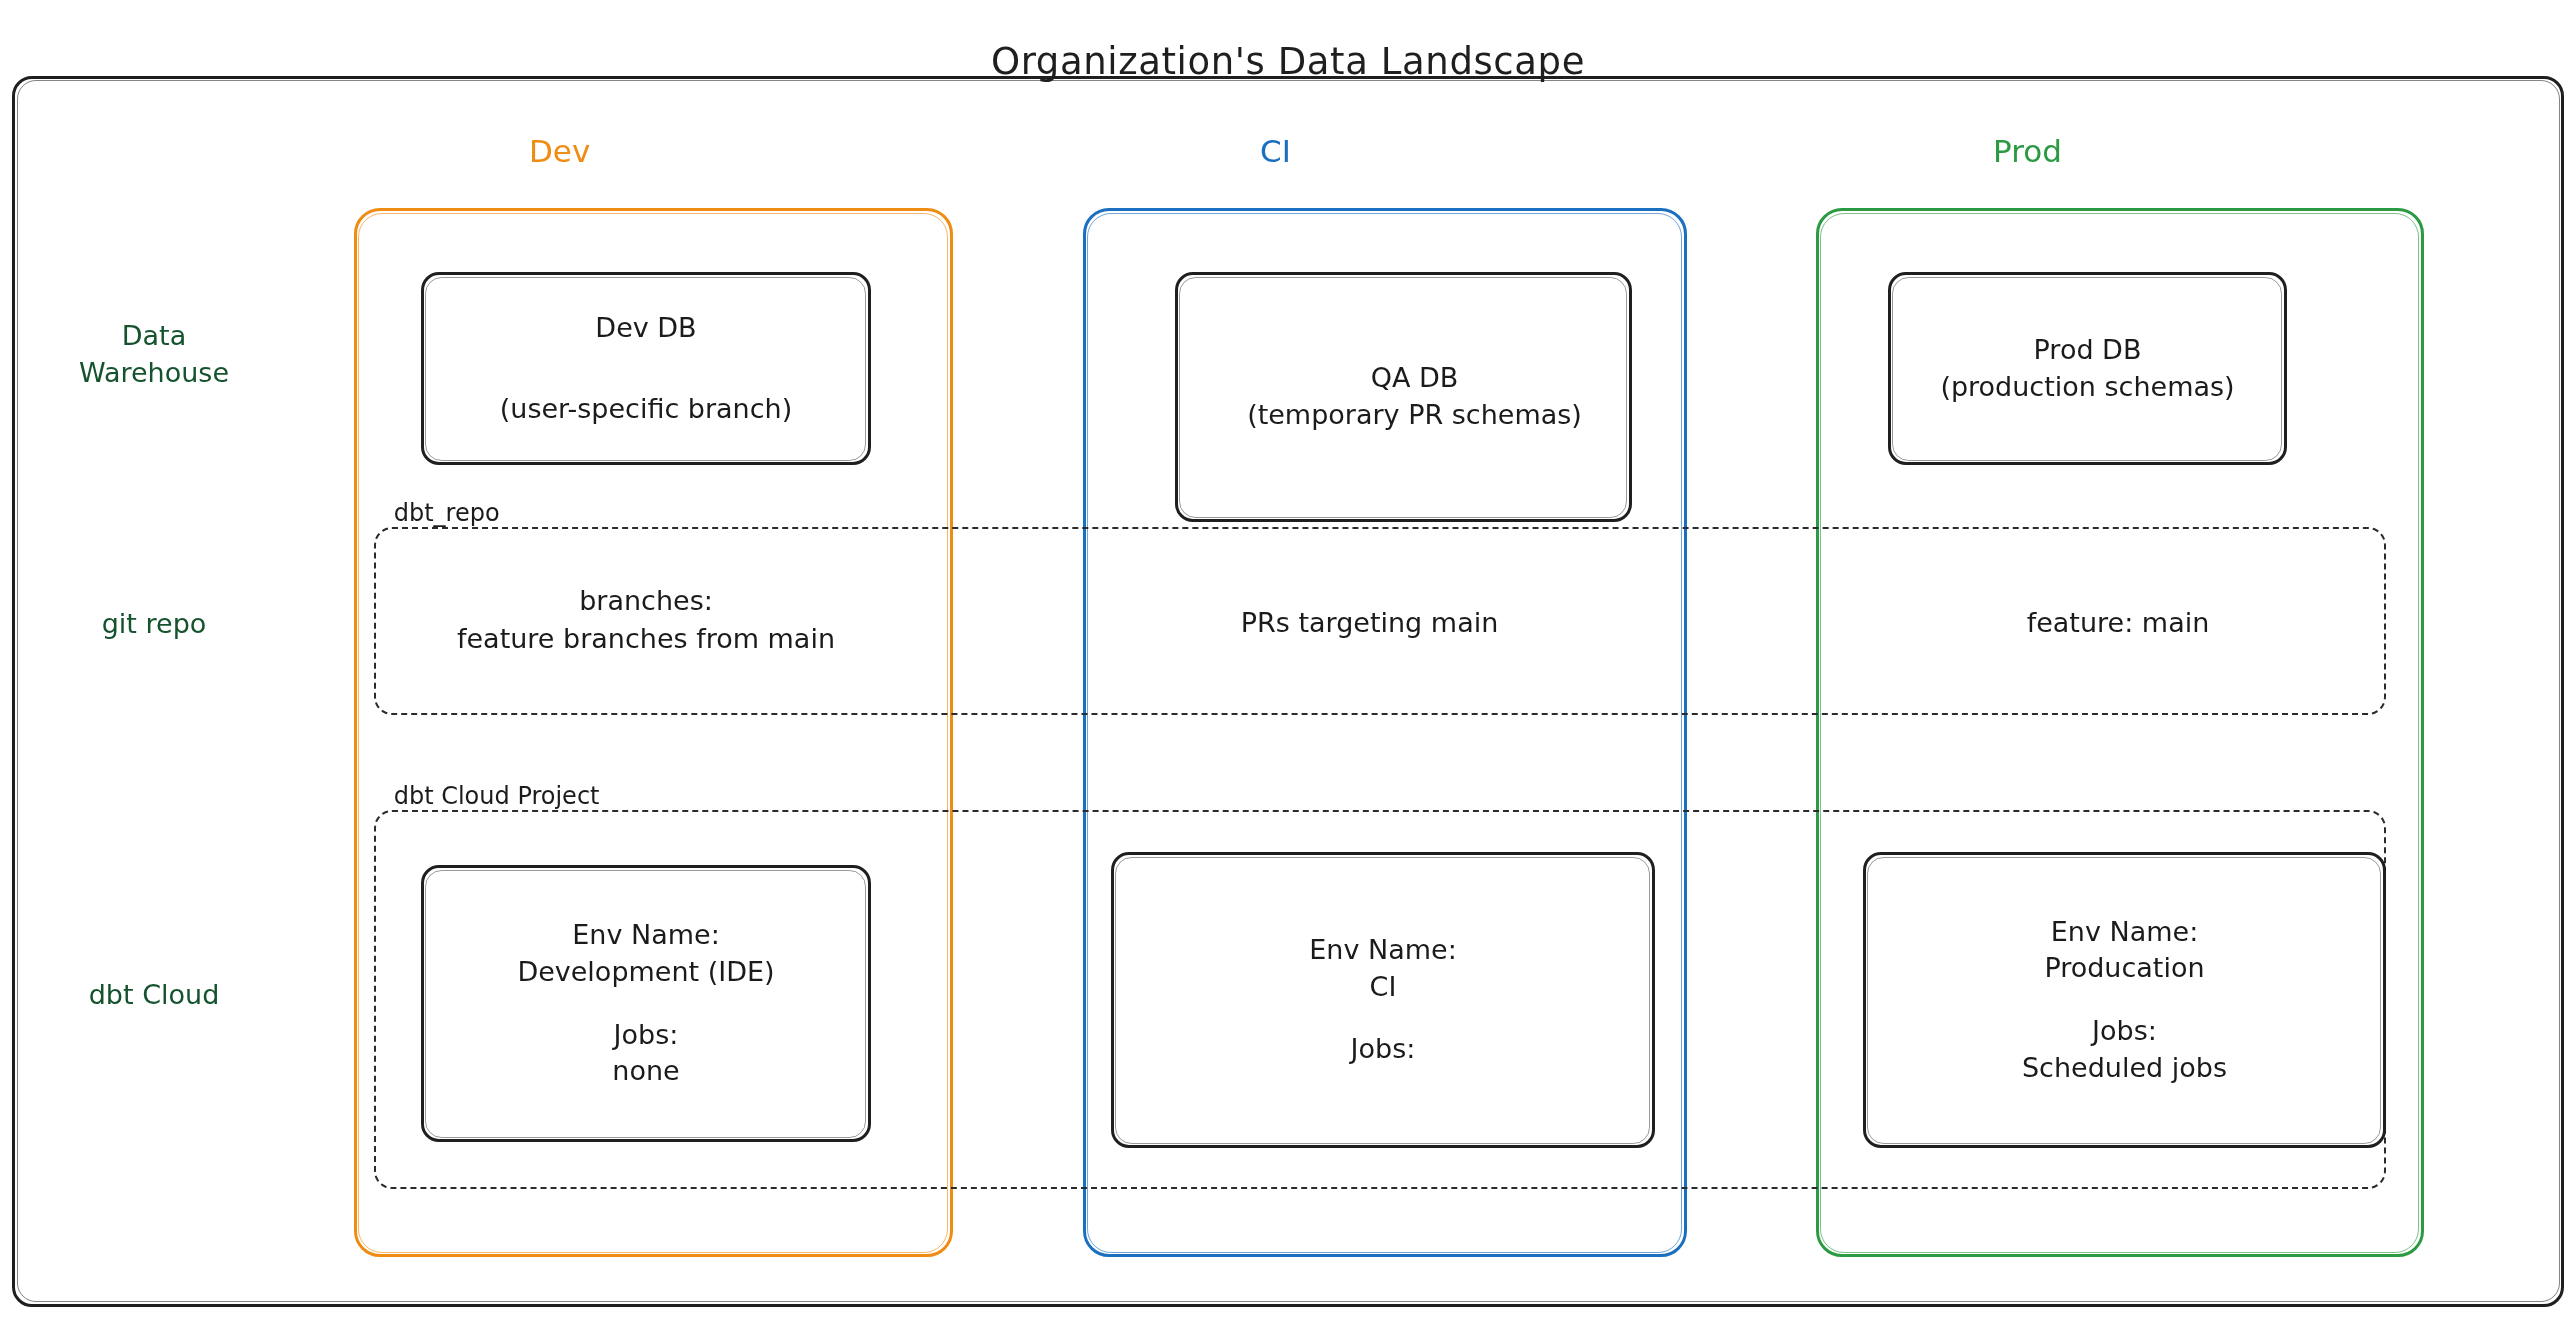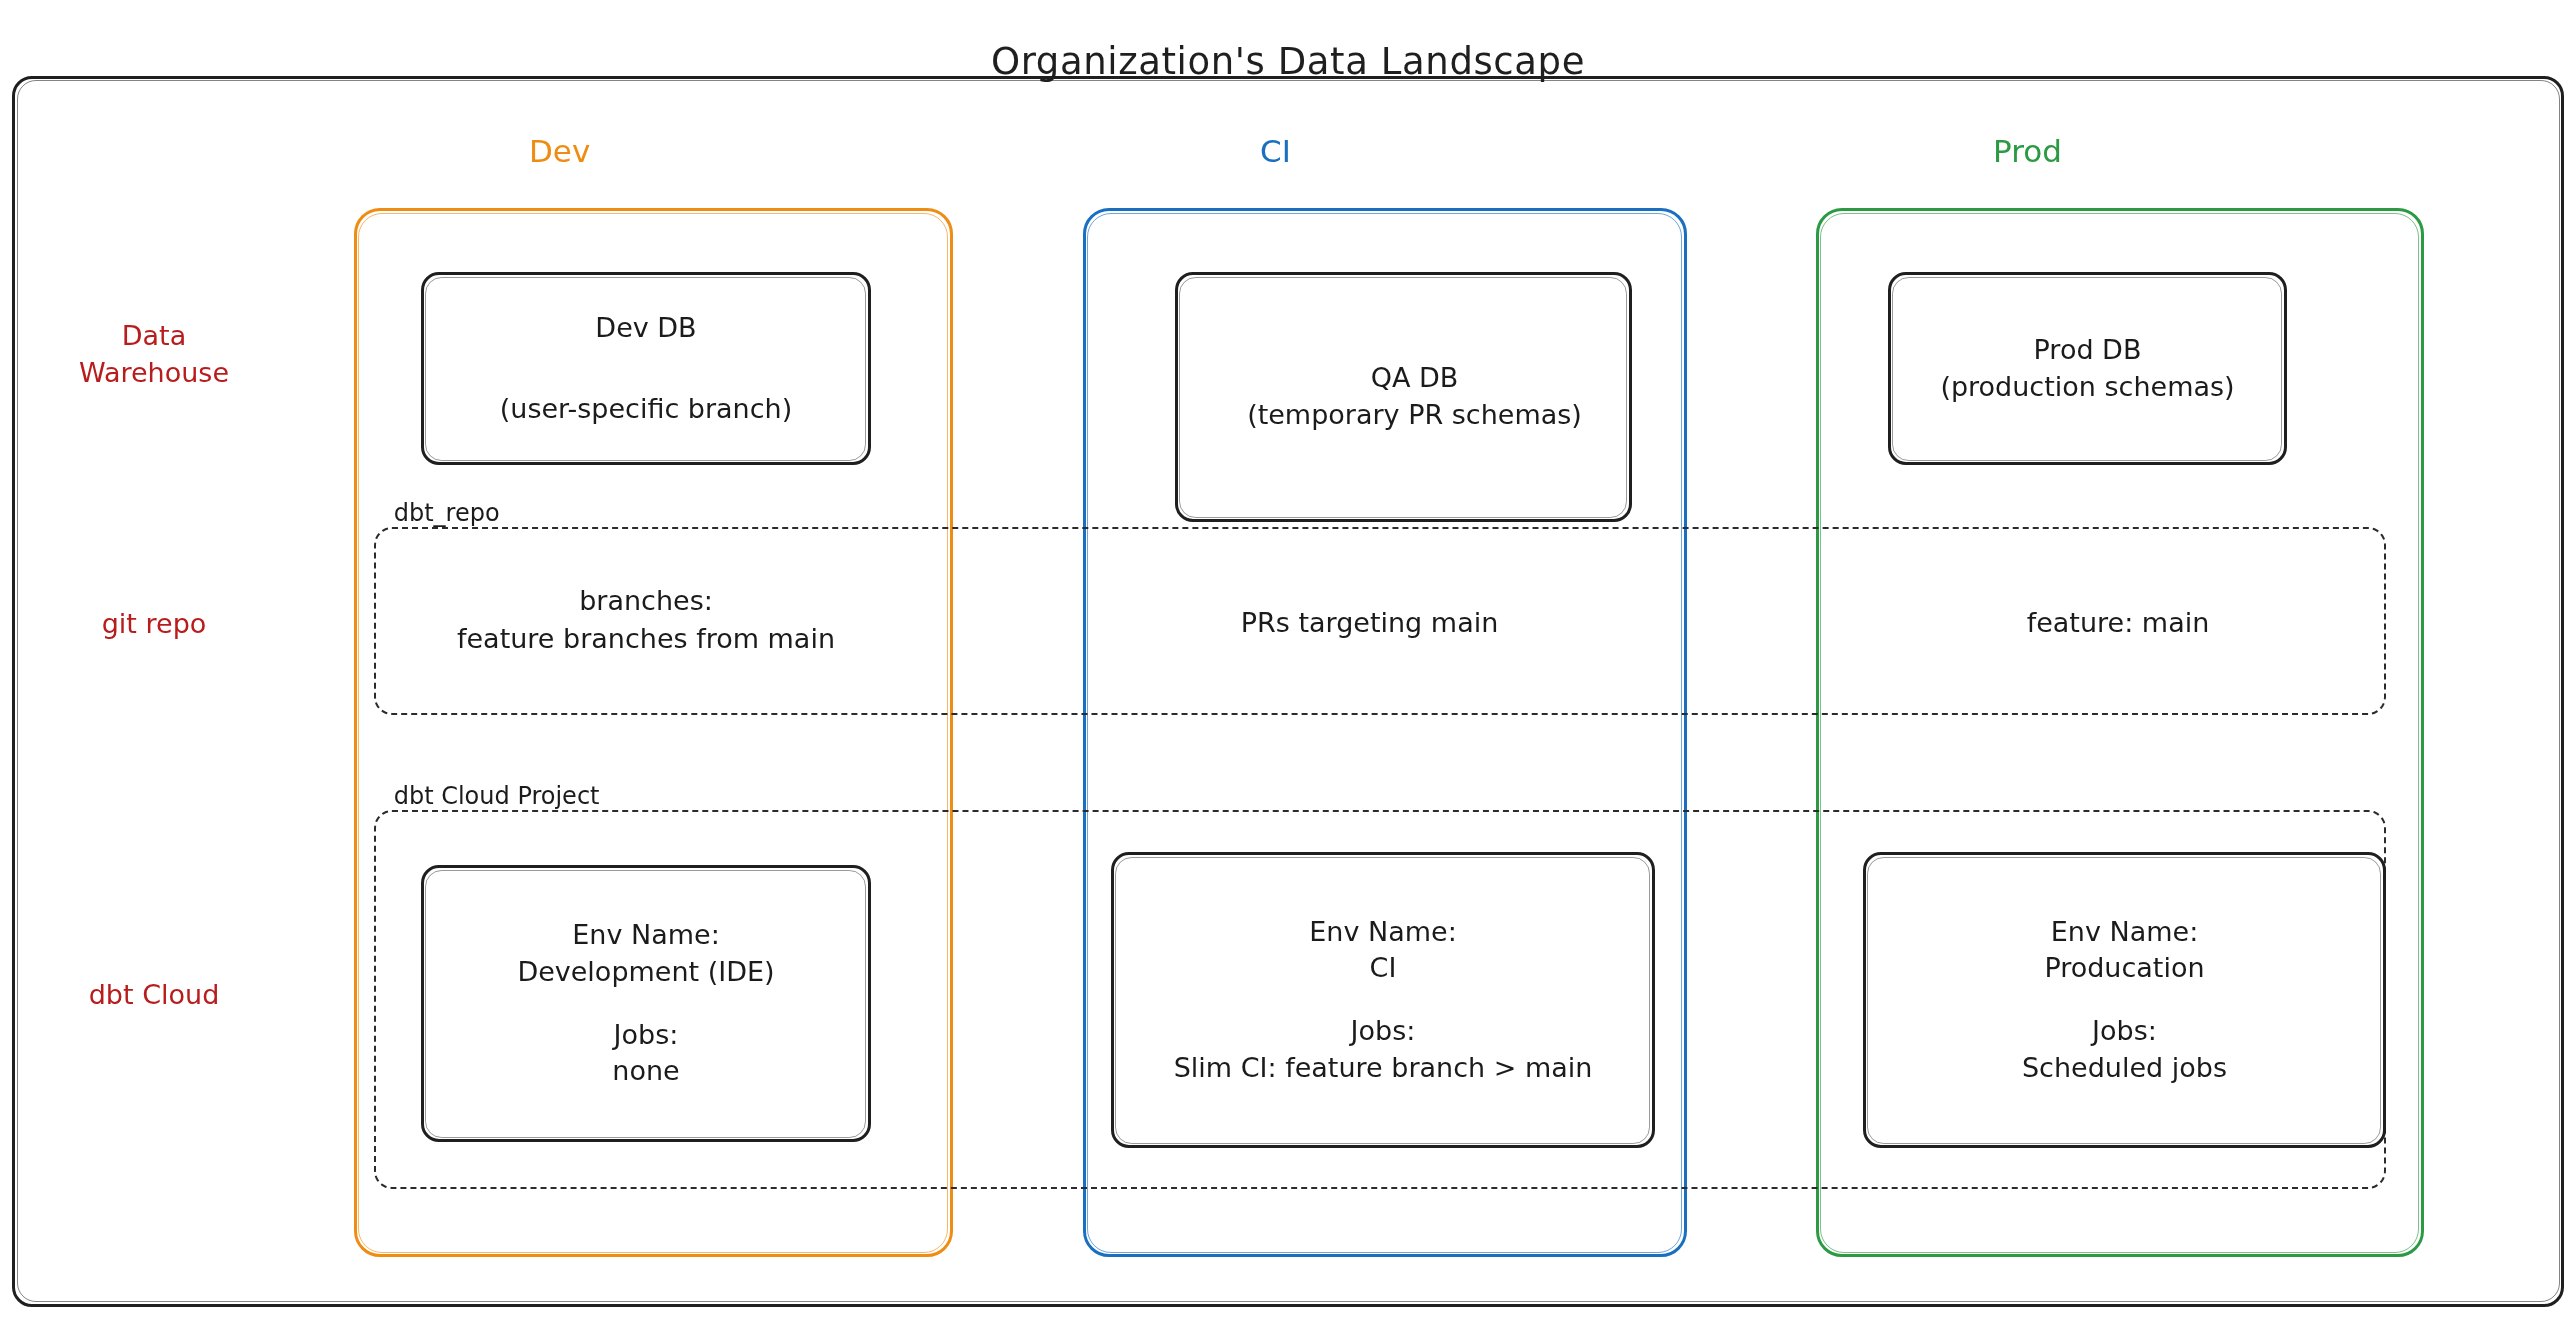--- a/index.html
+++ b/index.html
@@ -41,21 +41,21 @@
     border-width:1.8px;border-style:solid;border-color:inherit;
     border-radius:24px;opacity:.62;pointer-events:none;
   }
   #env-col-dev{left:354px;width:599px;border-color:#ef8c13;color:#ef8c13;}
   #env-col-ci{left:1083px;width:604px;border-color:#1a6fc0;color:#1a6fc0;}
   #env-col-prod{left:1816px;width:608px;border-color:#2b9a42;color:#2b9a42;}
 
   
   .row-label{
     position:absolute;width:254px;text-align:center;font-size:27px;
-    line-height:1.38;color:#b91c1c;
+    line-height:1.38;color:#14532d;
   }
   #row-label-warehouse{left:27px;top:317px;}
   #row-label-git{left:27px;top:605px;}
   #row-label-dbtcloud{left:27px;top:976px;}
 
   
   .group-box{
     position:absolute;border:2.4px dashed #2b2b2b;border-radius:18px;
     box-sizing:border-box;
   }
@@ -154,21 +154,20 @@
   <span class="gap"></span>
   <span class="line">Jobs:</span>
   <span class="line">none</span>
 </div>
 
 <div id="node-env-ci" class="node">
   <span class="line">Env Name:</span>
   <span class="line">CI</span>
   <span class="gap"></span>
   <span class="line">Jobs:</span>
-  <span class="line">Slim CI: feature branch &gt; main</span>
 </div>
 
 <div id="node-env-prod" class="node">
   <span class="line">Env Name:</span>
   <span class="line">Producation</span>
   <span class="gap"></span>
   <span class="line">Jobs:</span>
   <span class="line">Scheduled jobs</span>
 </div>
 

